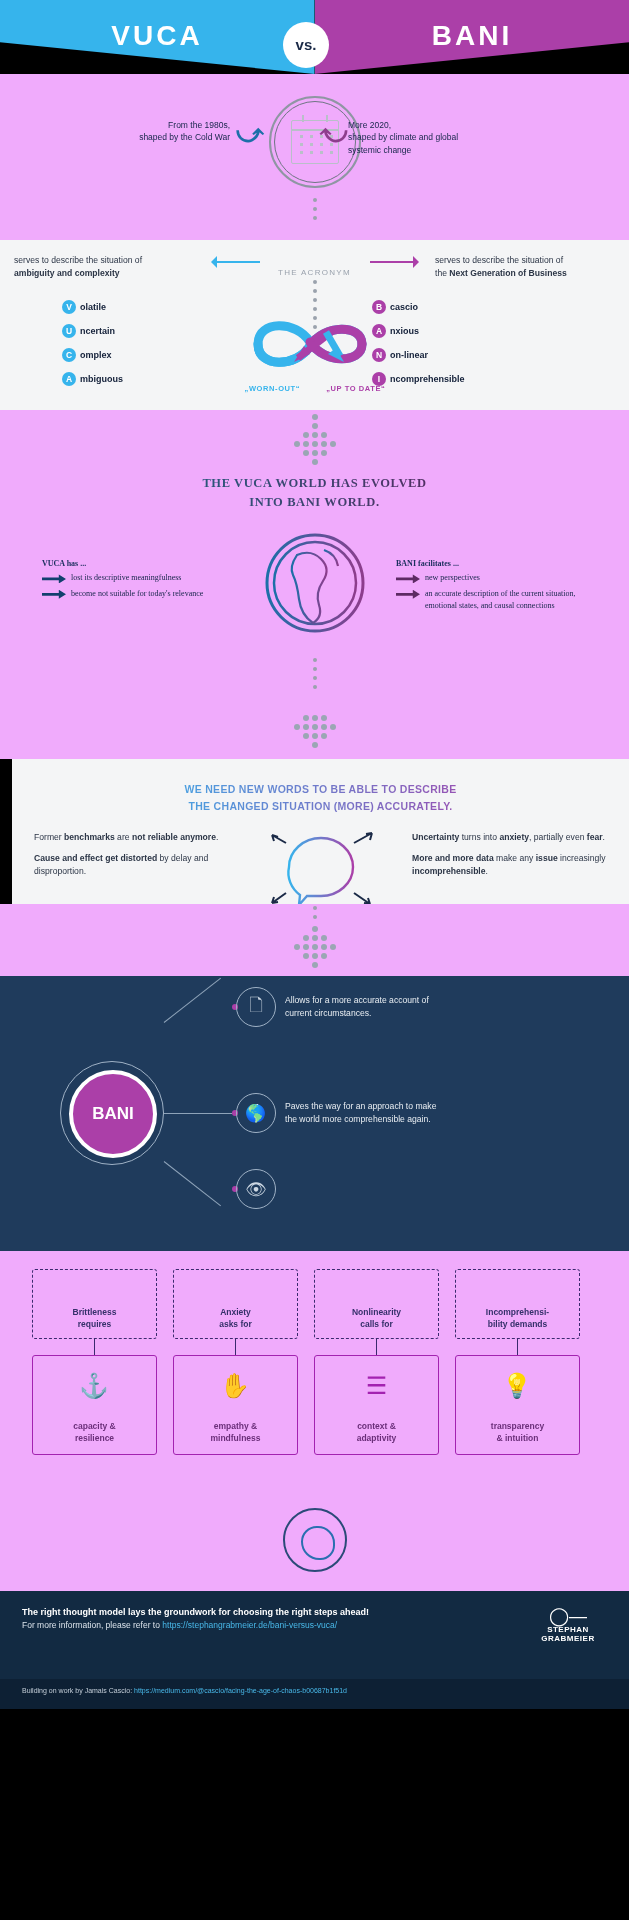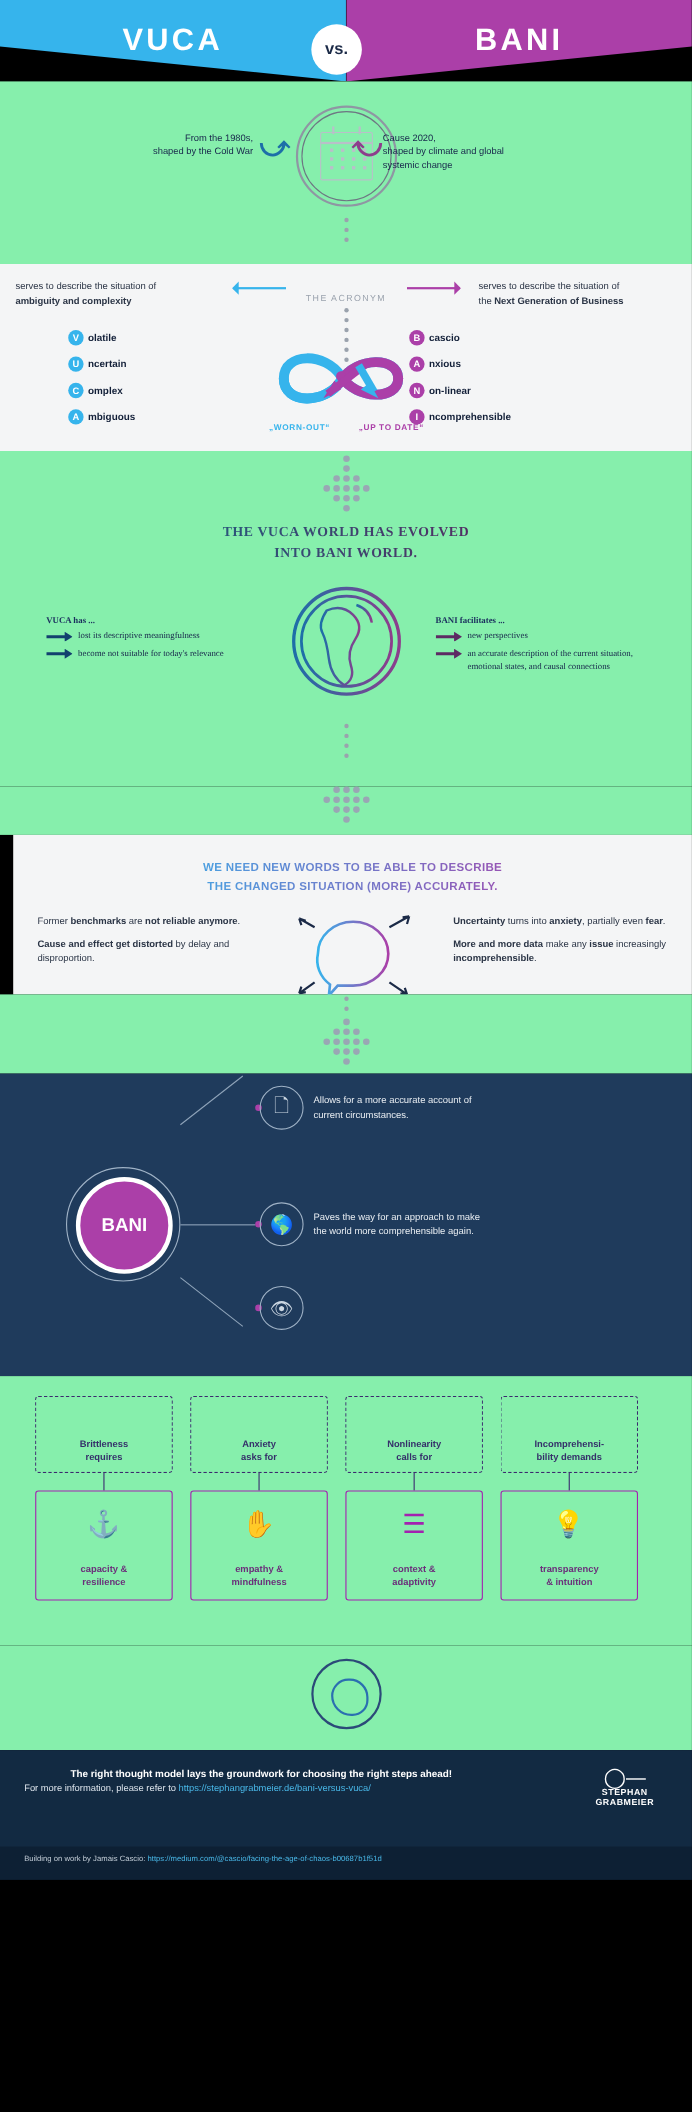--- a/index.html
+++ b/index.html
@@ -26,21 +26,21 @@
   .hdr-title.l { left:0; width:314px; text-align:center; }
   .hdr-title.r { right:0; width:314px; text-align:center; }
   .vs-badge {
     position:absolute; left:283px; top:22px; width:46px; height:46px;
     background:#fff; border-radius:50%; color:#1b2a47;
     font-weight:bold; font-size:15px; text-align:center; line-height:46px;
     z-index:5;
   }
 
   
-  .sec-dark { background:#86efac; position:relative; }
+  .sec-dark { background:#f0abfc; position:relative; }
   .s1 { height:166px; position:relative; }
   .cal-wrap { position:absolute; left:269px; top:22px; width:92px; height:92px; }
   .cal-ring { position:absolute; inset:0; border:2px solid #8f96a3;
     border-radius:50%; }
   .cal-ring.b { inset:5px; border:1px solid #6e7683; }
   .cal-icon { position:absolute; left:22px; top:24px; width:48px; height:44px;
     border:1.6px solid #b9bfc9; border-radius:2px; }
   .cal-icon:before { content:""; position:absolute; left:0; top:8px;
     width:100%; height:1.6px; background:#b9bfc9; }
   .cal-dots { position:absolute; left:4px; top:14px; width:40px; height:26px; }
@@ -162,21 +162,21 @@
   .bx-bot span { position:absolute; left:0; right:0; bottom:10px; text-align:center;
     font-size:8.5px; font-weight:bold; line-height:1.35; color:#6b2f7a; }
 
   
   .s8 { height:95px; position:relative; }
   .brain { position:absolute; left:283px; top:12px; width:64px; height:64px;
     border-radius:50%; border:2px solid #2b4a78; }
   .brain:after { content:""; position:absolute; left:16px; top:16px;
     width:30px; height:30px; border:2px solid #2b6fb0; border-radius:48% 52% 44% 56%; }
   .s9 { height:88px; background:#122a42; position:relative; padding:16px 22px 0; }
-  .f-main { font-size:9px; font-weight:bold; color:#fff; margin-bottom:3px;margin-left:42px; }
+  .f-main { font-size:9px; font-weight:bold; color:#fff; margin-bottom:3px; }
   .f-sub { font-size:8.5px; color:#dbe3eb; }
   .f-link { color:#49b8e8; text-decoration:none; }
   .logo { position:absolute; right:16px; top:16px; width:90px; text-align:center; }
   .logo-glyph { font-size:18px; color:#fff; line-height:1; }
   .logo-name { font-size:8px; color:#fff; font-weight:bold; letter-spacing:.5px; }
   .s10 { height:30px; background:#0d2034; padding:8px 22px; }
   .f-credit { font-size:7px; color:#c3cdd7; }
   .f-credit a { color:#49b8e8; text-decoration:none; }
 </style>
 </head>
@@ -215,21 +215,21 @@
         </div>
       </div>
     </div>
     <div class="side-txt side-l">
       <span>From the 1980s,</span><br>
       <span>shaped by the Cold War</span>
     </div>
     <div class="carrow" style="left:236px;top:44px;color:#1d6fa8;">⤻</div>
     <div class="carrow" style="left:320px;top:44px;color:#8d3d8c;transform:scaleX(-1);">⤻</div>
     <div class="side-txt side-r">
-      <span>Cause 2020,</span><br>
+      <span>More 2020,</span><br>
       <span>shaped by climate and global</span><br>
       <span>systemic change</span>
     </div>
     <div class="dots-v" style="top:124px;">
       <i></i>
         <i></i>
         <i></i>
     </div>
   </div>
 

